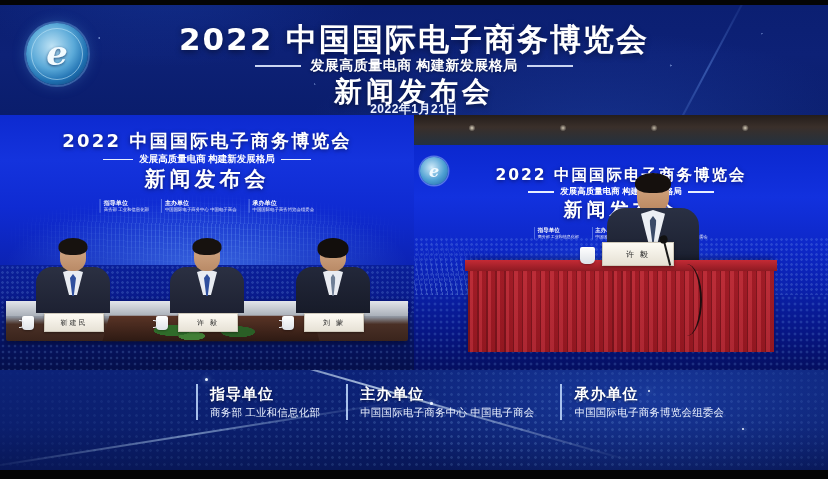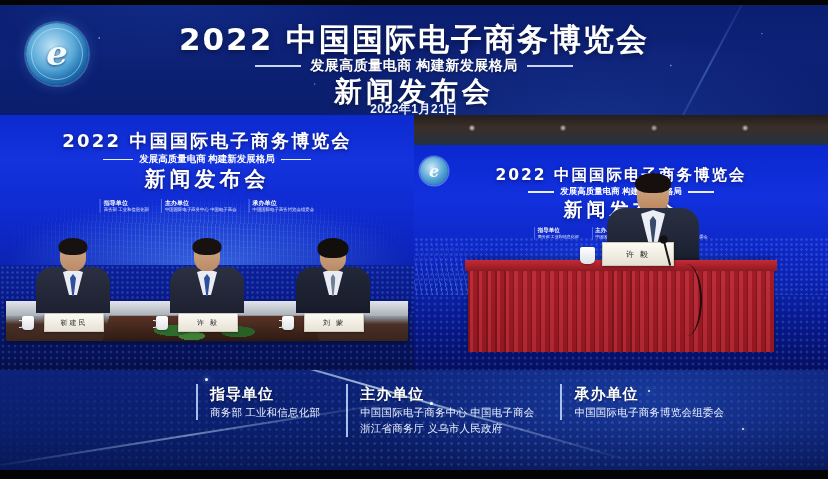--- a/index.html
+++ b/index.html
@@ -642,21 +642,20 @@
     <div class="orgrow">
 
       <div class="orgcol">
         <div class="o-title">指导单位</div>
         <div class="o-line">商务部  工业和信息化部</div>
       </div>
 
       <div class="orgcol">
         <div class="o-title">主办单位</div>
         <div class="o-line">中国国际电子商务中心  中国电子商会</div>
-        <div class="o-line">浙江省商务厅  义乌市人民政府</div>
       </div>
 
       <div class="orgcol">
         <div class="o-title">承办单位</div>
         <div class="o-line">中国国际电子商务博览会组委会</div>
       </div>
 
     </div>
   </div>
 

